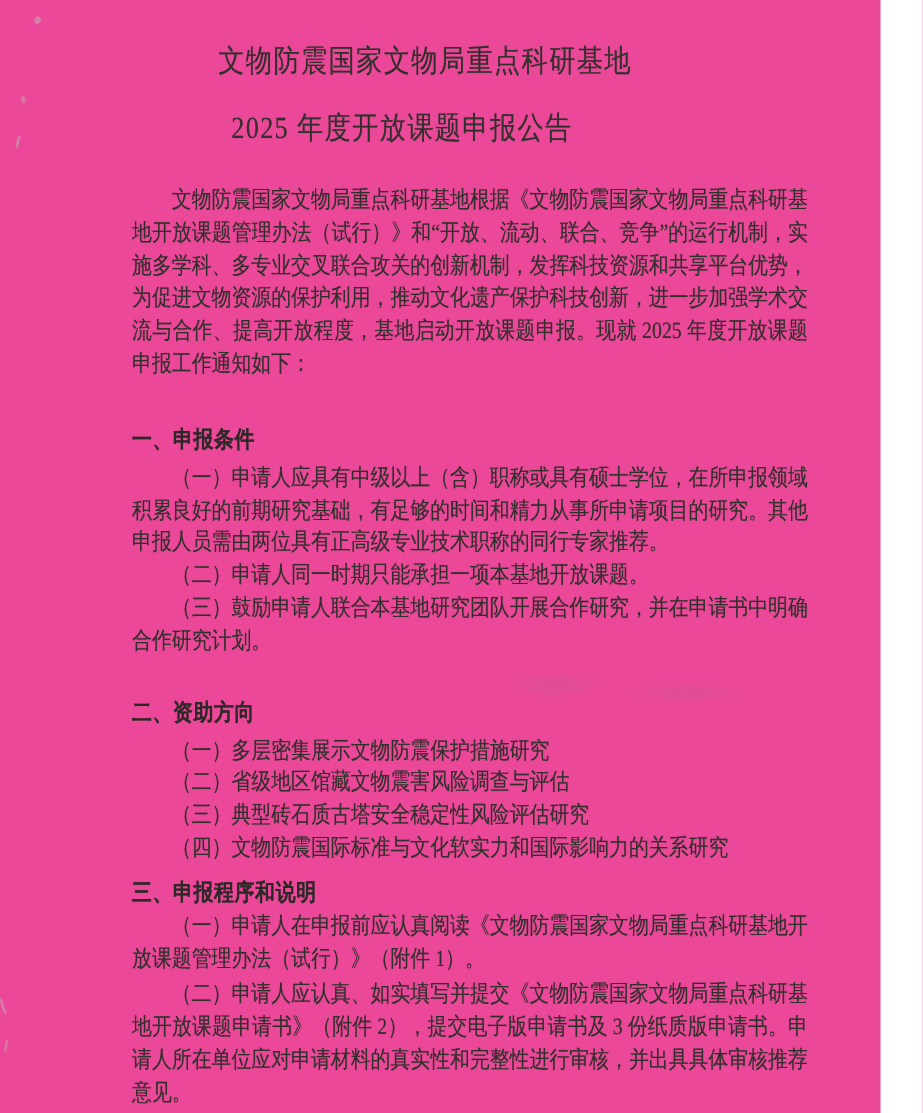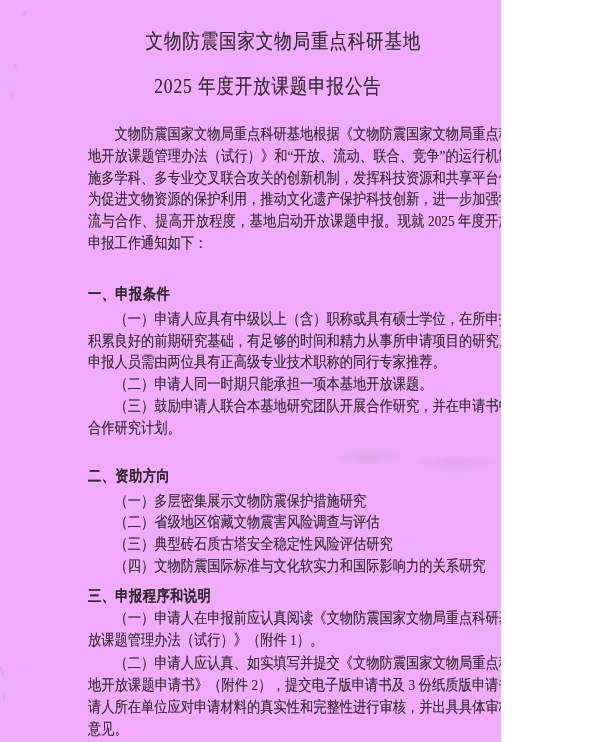--- a/index.html
+++ b/index.html
@@ -1,20 +1,20 @@
 <!DOCTYPE html>
 <html><head>
 <meta charset="utf-8">
 <style>
   html, body { margin: 0; padding: 0; background: #ffffff; }
   .page {
     position: relative;
-    width: 501px;
+    width: 587px;
     height: 742px;
-    background: #f0abfc;
+    background: #ec4899;
     overflow: hidden;
   }
   
   .content {
     position: absolute;
     left: 88px;
     top: 30px;
     width: 527px;
     transform: scaleX(0.855);
     transform-origin: 0 0;

